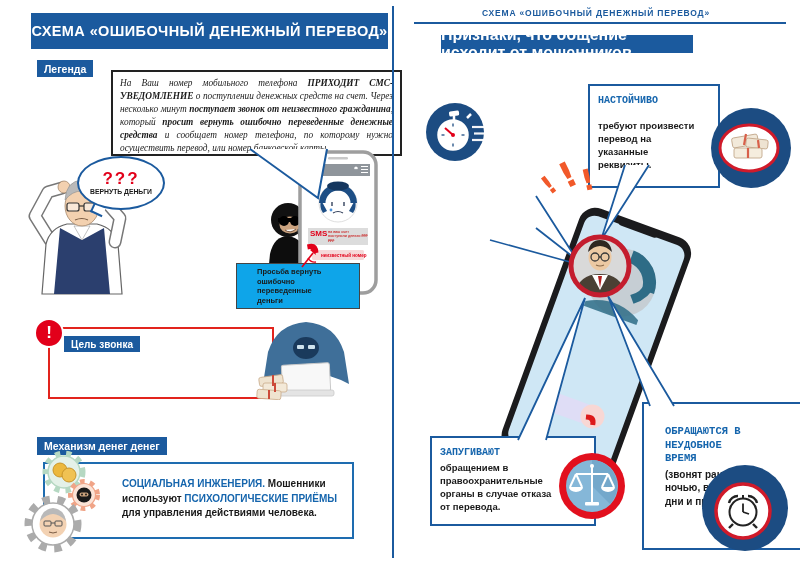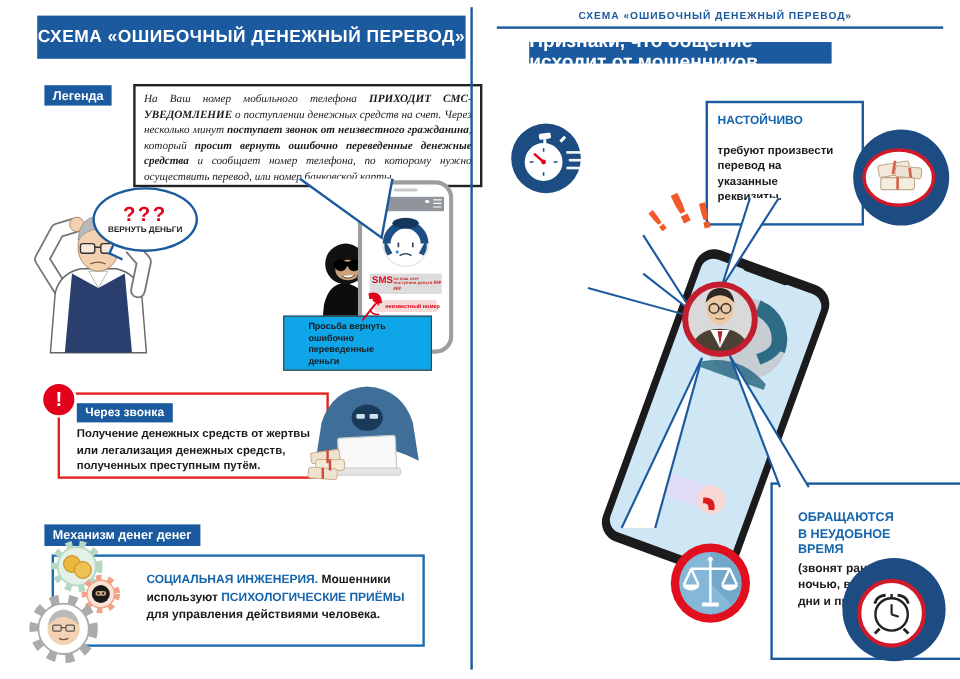--- a/index.html
+++ b/index.html
@@ -3,35 +3,35 @@
 <meta charset="utf-8">
 <style>
   html,body{margin:0;padding:0;background:#e8e8e8;}
   #poster{position:relative;width:800px;height:566px;background:#ffffff;overflow:hidden;
           font-family:"Liberation Sans",sans-serif;color:#1a1a1a;}
   .abs{position:absolute;}
   .banner{background:#1b5a9e;color:#fff;font-weight:bold;display:flex;align-items:center;justify-content:center;}
   .lbl{background:#1b5a9e;color:#fff;font-weight:bold;display:inline-flex;align-items:center;justify-content:center;padding:2px 7px;}
   .bluebox{border:2px solid #1b5a9e;background:#fff;}
   .blue{color:#1565ad;}
-  .callout-title{color:#1565ad;font-weight:bold;font-size:10px;line-height:13px;}
+  .callout-title{color:#1565ad;font-weight:bold;font-size:10px;line-height:13px;font-family:Liberation Mono, monospace;}
   .callout-body{font-weight:bold;font-size:9.5px;line-height:13px;color:#1a1a1a;}
   .excl{position:absolute;color:#f1592a;font-weight:bold;font-family:"DejaVu Sans",sans-serif;}
   svg{display:block;}
 </style>
 </head>
 <body>
 
 <div id="poster">
 
   <div class="abs banner" style="left:31px;top:13px;width:357px;height:36px;font-size:14.5px;letter-spacing:.4px;">
     <span>СХЕМА «ОШИБОЧНЫЙ ДЕНЕЖНЫЙ ПЕРЕВОД»</span>
   </div>
 
-  <div class="abs lbl" style="left:37px;top:71px;height:13px;font-size:10.5px;">
+  <div class="abs lbl" style="left:37px;top:60px;height:13px;font-size:10.5px;">
     <span>Легенда</span>
   </div>
 
   <div class="abs" style="left:94px;top:70px;width:273px;height:72px;border:2px solid #222;background:#fff;
               padding:5px 7px;font-style:italic;font-size:9.3px;line-height:13px;text-align:justify;
               font-family:'Liberation Serif',serif;margin-left:17px;">
     <span>На Ваш номер мобильного телефона </span><b>ПРИХОДИТ СМС-УВЕДОМЛЕНИЕ</b><span> о поступлении денежных средств на счет. Через несколько минут </span><b>поступает звонок от неизвестного гражданина</b><span>, который </span><b>просит вернуть ошибочно переведенные денежные средства</b><span> и сообщает номер телефона, по которому нужно осуществить перевод, или номер банковской карты.</span>
   </div>
 
   <svg class="abs" style="left:22px;top:168px;" width="120" height="128" viewBox="0 0 120 128">
@@ -105,23 +105,22 @@
 
   <div class="abs" style="left:236px;top:263px;width:82px;height:38px;border:1.5px solid #444;background:#0ea5e9;
               padding:3px 20px;font-weight:bold;font-size:7.5px;line-height:9.6px;z-index:4;">
     <span>Просьба вернуть ошибочно переведенные деньги</span>
   </div>
 
   <div class="abs" style="left:48px;top:327px;width:222px;height:68px;border:2.5px solid #e2241d;background:#fff;"></div>
   <div class="abs" style="left:34px;top:318px;width:26px;height:26px;border-radius:50%;background:#e2001a;border:2px solid #fff;
               color:#fff;font-weight:bold;font-size:17px;display:flex;align-items:center;justify-content:center;z-index:4;">!</div>
   <div class="abs lbl" style="left:64px;top:336px;height:12px;font-size:10px;">
-    <span>Через звонка</span>
-  </div>
-  <div class="abs" style="left:64px;top:355px;width:196px;font-weight:bold;font-size:9.5px;line-height:13.5px;">Получение денежных средств от жертвы или легализация денежных средств, полученных преступным путём.</div>
+    <span>Цель звонка</span>
+  </div>
 
   <svg class="abs" style="left:255px;top:318px;" width="102" height="82" viewBox="0 0 102 82">
     <path d="M51,4 Q80,6 89,34 L94,66 Q72,54 51,56 Q30,54 8,66 L13,34 Q22,6 51,4 Z" fill="#3f6f99"></path>
     <ellipse cx="51" cy="30" rx="13" ry="11" fill="#1a3a5c"></ellipse>
     <rect x="42" y="27" width="7" height="4" rx="1" fill="#cfe3ee"></rect>
     <rect x="53" y="27" width="7" height="4" rx="1" fill="#cfe3ee"></rect>
     <rect x="27" y="46" width="48" height="28" rx="2" fill="#f8f8f8" stroke="#c9c9c9" stroke-width="1" transform="rotate(-3 51 60)"></rect>
     <rect x="23" y="72" width="56" height="6" rx="2" fill="#e4e4e4" stroke="#c9c9c9" stroke-width=".8"></rect>
     <g>
       <rect x="4" y="58" width="24" height="9" rx="2" fill="#efe3cf" stroke="#c9ab8a" stroke-width=".8" transform="rotate(-8 16 62)"></rect>
@@ -191,20 +190,24 @@
       <path d="M73,202 q7,-9 14,0 l-3.5,3.5 q-3.5,-4.5 -7,0 z" fill="#dd1a1a" transform="rotate(30 80 201)"></path>
     </g>
   </svg>
 
   <div class="abs bluebox" style="left:588px;top:84px;width:112px;height:84px;padding:8px;">
     <div class="callout-title">НАСТОЙЧИВО</div>
     <div class="callout-body" style="margin-top:12px;width:100px;">требуют произвести перевод на указанные реквизиты.</div>
   </div>
 
 
+  <div class="abs bluebox" style="left:430px;top:436px;width:146px;height:70px;padding:8px;">
+    <div class="callout-title">ЗАПУГИВАЮТ</div>
+    <div class="callout-body" style="margin-top:2px;width:118px;">обращением в правоохранительные органы в случае отказа от перевода.</div>
+  </div>
 
   <div class="abs bluebox" style="left:642px;top:402px;width:132px;height:102px;padding:21px;">
     <div class="callout-title" style="font-size:10.5px;line-height:13.5px;width:88px;">ОБРАЩАЮТСЯ В НЕУДОБНОЕ ВРЕМЯ</div>
     <div class="callout-body" style="margin-top:2px;width:100px;font-size:10px;line-height:13.5px;">(звонят рано утром, ночью, в выходные дни и праздники).</div>
   </div>
 
   <svg class="abs" style="left:0;top:0;z-index:5;pointer-events:none;" width="800" height="566" viewBox="0 0 800 566">
     <path d="M250,149 L318,198 L327,149" fill="#fff" stroke="#1b5a9e" stroke-width="2"></path>
     <line x1="302" y1="267" x2="313" y2="253" stroke="#e2001a" stroke-width="1.6"></line>
     <polygon points="310,250 316,255 314,247" fill="#e2001a"></polygon>

